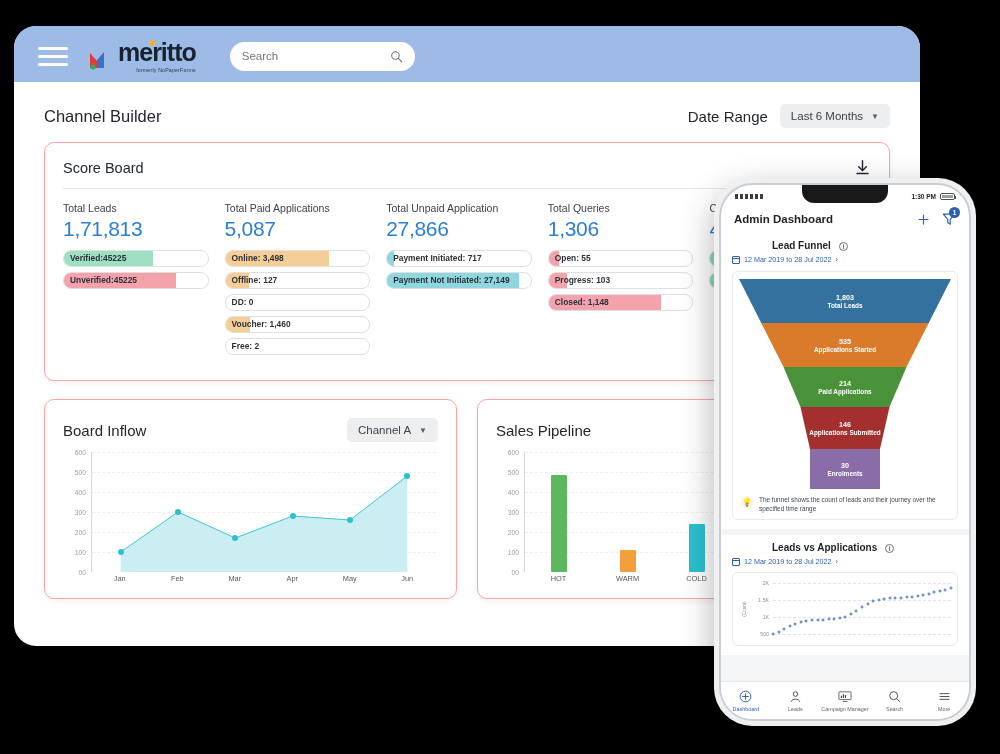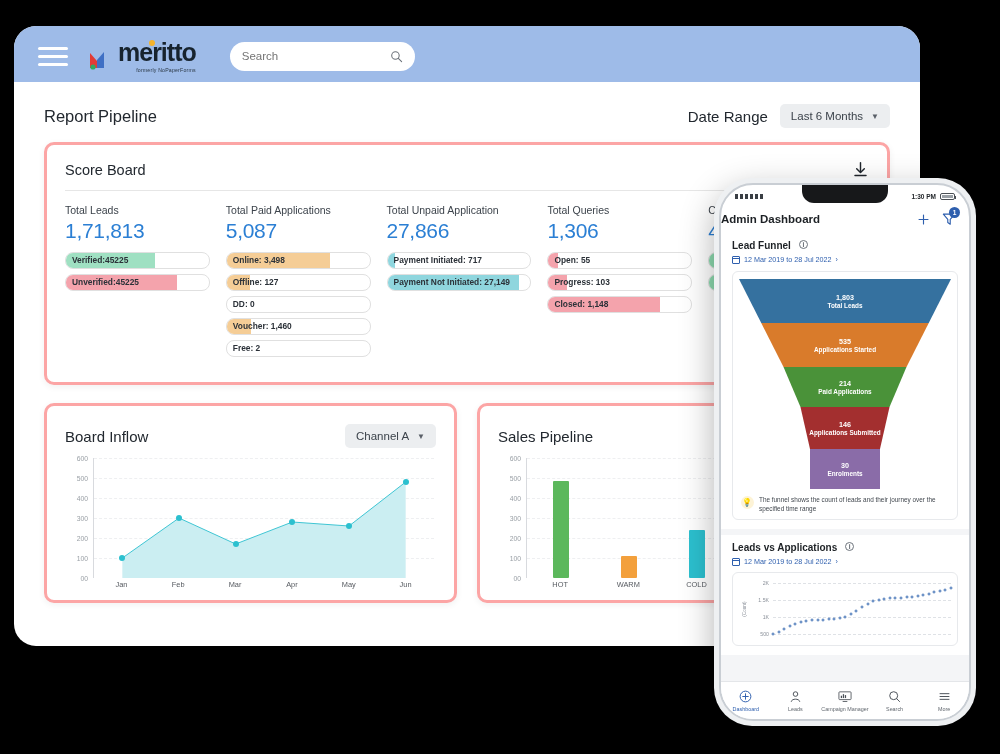--- a/index.html
+++ b/index.html
@@ -52,21 +52,21 @@
   .daterange-wrap { display: flex; align-items: center; gap: 12px; }
   .daterange-label { font-size: 15px; color: #22282f; }
   .pill {
     background: #eceef0; border-radius: 5px; padding: 6px 11px;
     font-size: 11.5px; color: #3c434b; display: flex; align-items: center; gap: 8px;
     cursor: pointer; white-space: nowrap;
   }
   .chev { font-size: 8px; color: #5a6068; }
 
   .card {
-    background: #ffffff; border: 3px solid #fca5a5; border-radius: 10px;
+    background: #ffffff; border: 1px solid #fca5a5; border-radius: 10px;
     box-shadow: 0 2px 7px rgba(0,0,0,0.06);
   }
   .scoreboard { margin: 0 30px; padding: 16px 18px 20px 18px; }
   .sb-head { display: flex; align-items: center; justify-content: space-between; }
   .sb-title { font-size: 14.5px; color: #22282f; }
   .sb-divider { height: 1px; background: #e6e6e6; margin: 12px 0 13px 0; }
   .sb-cols { display: flex; gap: 0; }
   .sb-col { width: 20%; padding-right: 16px; }
   .sb-metric-label { font-size: 10.5px; color: #3c434b; margin-bottom: 3px; }
   .sb-metric-value { font-size: 21px; color: #2b7fd4; margin-bottom: 9px; letter-spacing: -.3px; }
@@ -122,32 +122,32 @@
     position: absolute; left: 50%; transform: translateX(-50%); top: -1px;
     width: 86px; height: 19px; background: #17181a; border-radius: 0 0 12px 12px;
   }
   .sb-right { display: flex; align-items: center; gap: 4px; font-size: 6.5px; color: #23272b; font-weight: bold; }
   .batt { width: 15px; height: 7px; border: 1px solid #4a4f55; border-radius: 2px; position: relative; }
   .batt::after { content:""; position:absolute; right:-2px; top:2px; width:1px; height:3px; background:#4a4f55; }
   .batt i { position: absolute; left: 1px; top: 1px; bottom: 1px; right: 1px; background: #9aa0a6; }
 
   .ph-head {
     display: flex; align-items: center; justify-content: space-between;
-    padding: 5px 13px 7px 0; flex: none;
+    padding: 5px 13px 7px 13px; flex: none;
   }
   .ph-title { font-size: 11.5px; color: #1d2125; font-weight: bold; }
   .ph-head-icons { display: flex; align-items: center; gap: 12px; position: relative; }
   .badge {
     position: absolute; right: -4px; top: -5px; width: 11px; height: 11px; border-radius: 50%;
     background: #2e5fae; color: #fff; font-size: 6.5px; display: flex;
     align-items: center; justify-content: center; font-weight: bold;
   }
   .ph-scroll { flex: 1; overflow: hidden; background: #f4f5f7; }
   .ph-section { background: #ffffff; padding: 7px 11px 9px 11px; }
-  .ph-sec-title { font-size: 10px; font-weight: bold; color: #1d2125; display: flex; align-items: flex-start; gap: 8px; }
+  .ph-sec-title { font-size: 10px; font-weight: bold; color: #1d2125; display: flex; align-items: flex-end; gap: 8px; margin-left: 40px; }
   .info-i {
     width: 9px; height: 9px; border: 1px solid #6e757d; border-radius: 50%;
     font-size: 6.5px; line-height: 8px; text-align: center; color: #5b6169; font-style: normal;
   }
   .ph-daterow { display: flex; align-items: center; gap: 4px; margin-top: 4px; font-size: 7.2px; color: #2e5fae; }
   .cal-ico { width: 8px; height: 8px; border: 1px solid #2e5fae; border-radius: 1px; position: relative; }
   .cal-ico::before { content:""; position:absolute; left:0; right:0; top:1.5px; height:1px; background:#2e5fae; }
 
   .funnel-card {
     margin: 7px 0 0 0; background: #fff; border: 1px solid #e7e9ec; border-radius: 6px;
@@ -218,21 +218,21 @@
       <div class="searchbox">
         <input type="text" placeholder="Search" style="">
         <svg width="13" height="13" viewBox="0 0 16 16">
           <circle cx="6.7" cy="6.7" r="4.6" fill="none" stroke="#6b7178" stroke-width="1.3"></circle>
           <line x1="10.2" y1="10.2" x2="14.3" y2="14.3" stroke="#6b7178" stroke-width="1.3" stroke-linecap="round"></line>
         </svg>
       </div>
     </div>
 
     <div class="page-head">
-      <div class="page-title">Report Pipeline</div>
+      <div class="page-title">Channel Builder</div>
       <div class="daterange-wrap">
         <div class="daterange-label">Date Range</div>
         <div class="pill">
           <span>Last 6 Months</span>
           <span class="chev">▼</span>
         </div>
       </div>
     </div>
 
     <div class="card scoreboard">

